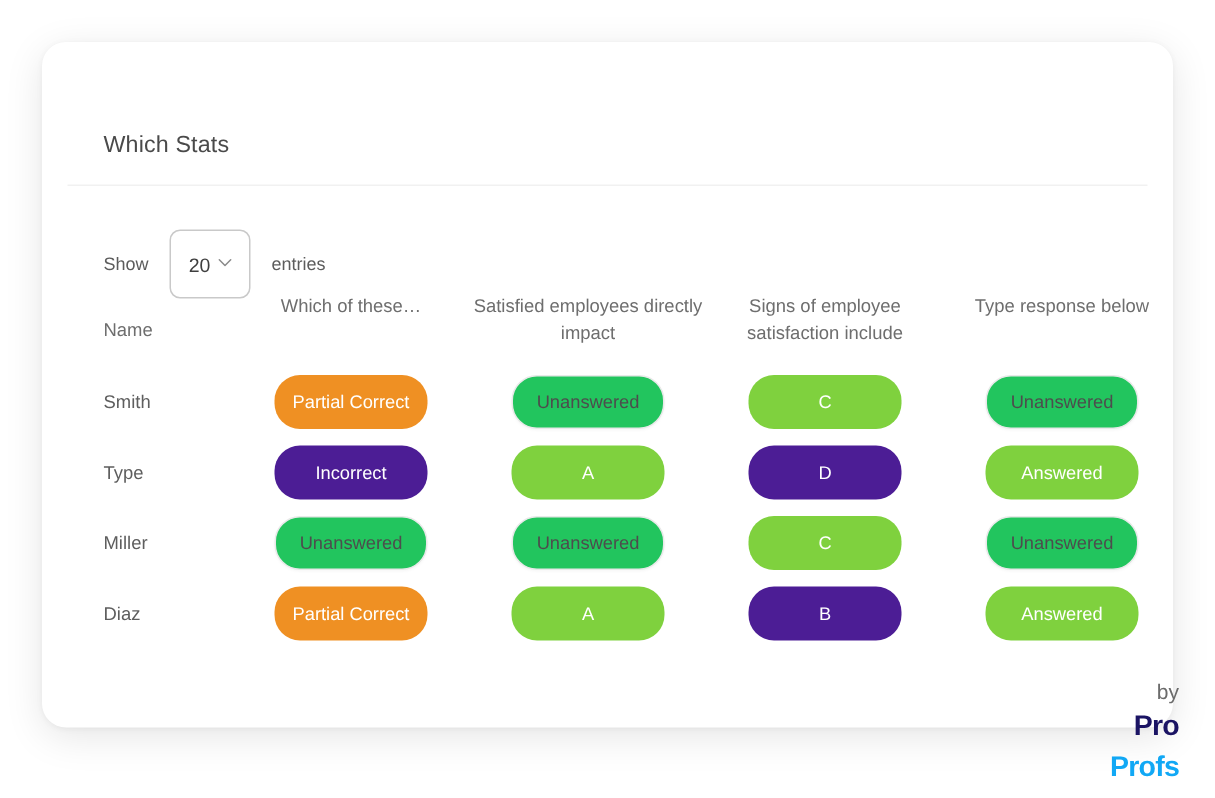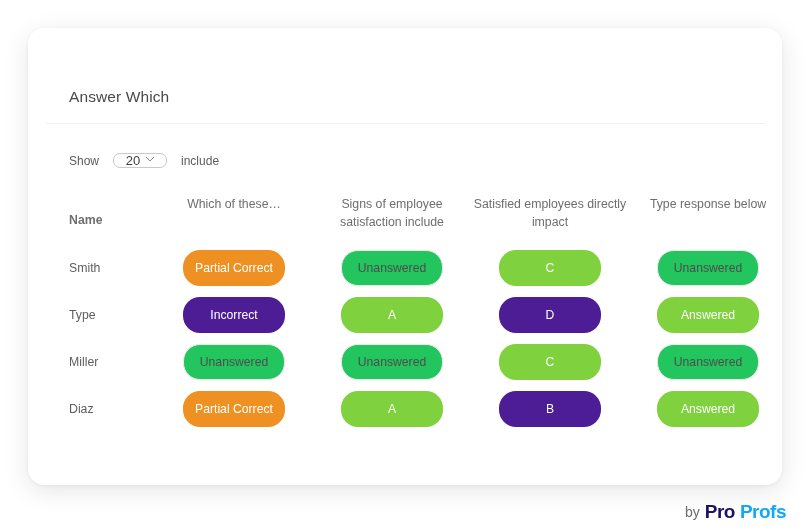--- a/index.html
+++ b/index.html
@@ -57,21 +57,21 @@
     display: flex;
     align-items: center;
     gap: 14px;
   }
   .entries-label {
     font-size: 12px;
     color: #5c5c5c;
   }
   .entries-select {
     width: 54px;
-    height: 15px;
+    height: 46px;
     border: 1px solid #c9c9c9;
     border-radius: 7px;
     background: #ffffff;
     display: flex;
     align-items: center;
     justify-content: center;
     gap: 5px;
     cursor: pointer;
     box-sizing: border-box;
   }
@@ -115,21 +115,20 @@
   .th {
     font-size: 12.3px;
     color: #6e6e6e;
     line-height: 1.45;
     text-align: center;
     font-weight: 400;
   }
   .th-name {
     text-align: right;
     padding-top: 16px;
-    font-weight: bold;
   }
   .th-q { padding-top: 0; }
 
   .t-body-row { height: 47px; }
 
   .cell-name {
     font-size: 12.3px;
     color: #5e5e5e;
   }
 
@@ -155,71 +154,72 @@
     border: 1px solid #e9e9e9;
     box-shadow: 0 1px 2px rgba(0,0,0,0.035);
   }
 
   
   .brand {
     position: absolute;
     right: 24px;
     bottom: 9px;
     display: flex;
-    align-items: center;
+    align-items: flex-end;
     gap: 5px;
+    flex-direction: column;
   }
   .brand-by {
     font-size: 14px;
     color: #6b6b6b;
     font-weight: 400;
   }
   .brand-word {
     font-size: 19px;
     font-weight: bold;
     letter-spacing: -0.5px;
   }
   .brand-pro   { color: #1b1464; }
   .brand-profs { color: #11a8f5; }
 </style>
 </head>
 <body>
 
 <div class="card">
 
-  <div class="card-title">Answer Which</div>
+  <div class="card-title">Which Stats</div>
   <div class="card-divider"></div>
 
   <div class="entries-row">
     <span class="entries-label">Show</span>
     <div class="entries-select">
       <span class="entries-select-value">20</span>
       <span class="chevron">
         <svg viewBox="0 0 10 10" width="10" height="10" aria-hidden="true">
           <path d="M1.2 3.2 L5 7 L8.8 3.2" fill="none" stroke="#8a8a8a" stroke-width="1" stroke-linecap="round" stroke-linejoin="round"></path>
         </svg>
       </span>
     </div>
-    <span class="entries-label">include</span>
+    <span class="entries-label">entries</span>
   </div>
 
   <div class="table">
 
     <div class="t-row t-head">
       <div class="t-col col-name">
         <span class="th th-name">Name</span>
       </div>
       <div class="t-col col-q">
         <span class="th th-q">Which of these…</span>
       </div>
       <div class="t-col col-q">
+        <span class="th th-q">Satisfied employees directly impact</span>
+      </div>
+      <div class="t-col col-q">
         <span class="th th-q">Signs of employee satisfaction include</span>
-      </div>
-      <div class="t-col col-q">
-        <span class="th th-q">Satisfied employees directly impact</span>
       </div>
       <div class="t-col col-q">
         <span class="th th-q">Type response below</span>
       </div>
     </div>
 
     <div class="t-row t-body-row">
       <div class="t-col col-name">
         <span class="cell-name">Smith</span>
       </div>

